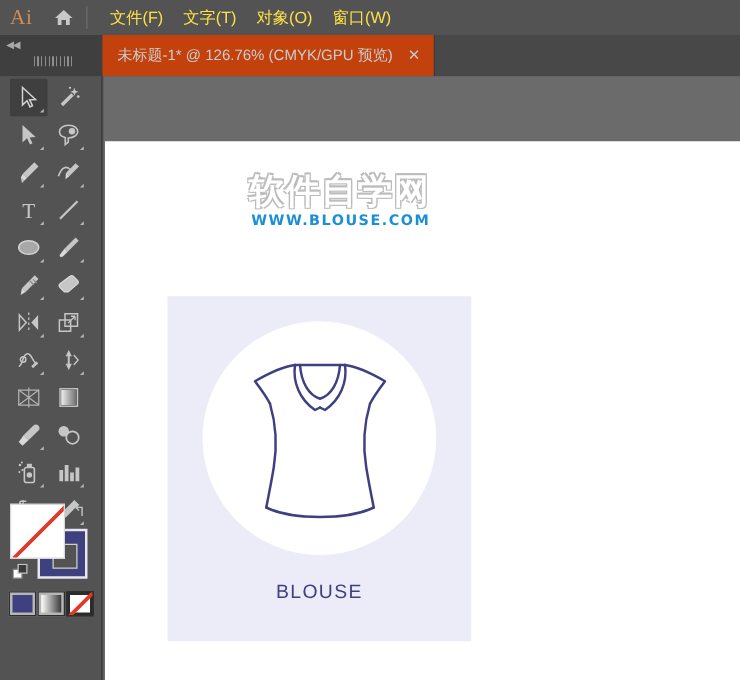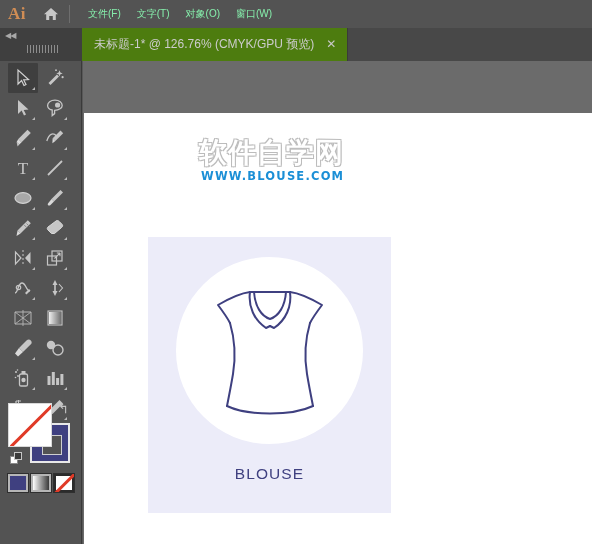--- a/index.html
+++ b/index.html
@@ -11,50 +11,50 @@
   }
   #app{position:relative;width:592px;height:544px;background:#585858;}
 
   
   .menubar{
     position:absolute;left:0;top:0;width:592px;height:28px;
     background:#535353;display:flex;align-items:center;
   }
   .ai-logo{
     width:34px;height:28px;display:flex;align-items:center;justify-content:center;
-    color:#d08d55;font-size:17px;font-weight:bold;letter-spacing:.5px;
+    color:#d08d55;font-size:17px;font-weight:normal;letter-spacing:.5px;
     font-family:"Liberation Serif","DejaVu Serif",serif;
   }
   .home-btn{
     width:34px;height:28px;display:flex;align-items:center;justify-content:center;
   }
   .home-btn svg{display:block;}
   .mb-divider{width:1px;height:18px;background:#6e6e6e;margin:0 3px 0 1px;}
   .menu-items{display:flex;align-items:center;height:28px;margin-left:7px;}
   .menu-item{
-    color:#86efac;font-size:10px;padding:0 8px;line-height:28px;
+    color:#fde047;font-size:13px;padding:0 8px;line-height:28px;
     white-space:nowrap;cursor:default;
   }
 
   
   .tabbar{
     position:absolute;left:0;top:28px;width:592px;height:33px;background:#484848;
   }
   .panel-collapse{
     position:absolute;left:0;top:0;width:82px;height:33px;background:#3f3f3f;
   }
   .collapse-chevrons{
     position:absolute;left:5px;top:3px;color:#a8a8a8;font-size:8px;letter-spacing:-1px;
   }
   .tool-grip{
     position:absolute;left:27px;top:17px;width:32px;height:8px;
     background:repeating-linear-gradient(to right,#8d8d8d 0 1px,transparent 1px 3px);
   }
   .doc-tab{
-    position:absolute;left:82px;top:0;height:33px;background:#4d7c0f;
+    position:absolute;left:82px;top:0;height:33px;background:#c2410c;
     display:flex;align-items:center;padding:0 0 0 12px;box-sizing:border-box;
     border-right:1px solid #3a3a3a;
   }
   .doc-tab-label{color:#cccccc;font-size:12px;white-space:nowrap;}
   .doc-tab-close{
     color:#c9c9c9;font-size:12px;padding:0 11px 0 12px;line-height:33px;cursor:default;
   }
 
   
   .toolpanel{
@@ -115,21 +115,21 @@
   }
 
   
   .canvas-area{
     position:absolute;left:83px;top:61px;width:509px;height:483px;background:#6b6b6b;
   }
   .artboard{
     position:absolute;left:1px;top:52px;width:508px;height:431px;background:#ffffff;
   }
   .artcard{
-    position:absolute;left:50px;top:124px;width:243px;height:276px;background:#ececf9;margin-left:14px;
+    position:absolute;left:50px;top:124px;width:243px;height:276px;background:#ececf9;
   }
   .art-circle{
     position:absolute;left:28px;top:20px;width:187px;height:187px;
     background:#ffffff;border-radius:50%;
   }
   .art-label{
     position:absolute;left:0;right:0;top:228px;text-align:center;
     color:#3f4080;font-size:15.5px;letter-spacing:1.1px;
   }
   .blouse-svg{position:absolute;left:56px;top:45px;}

